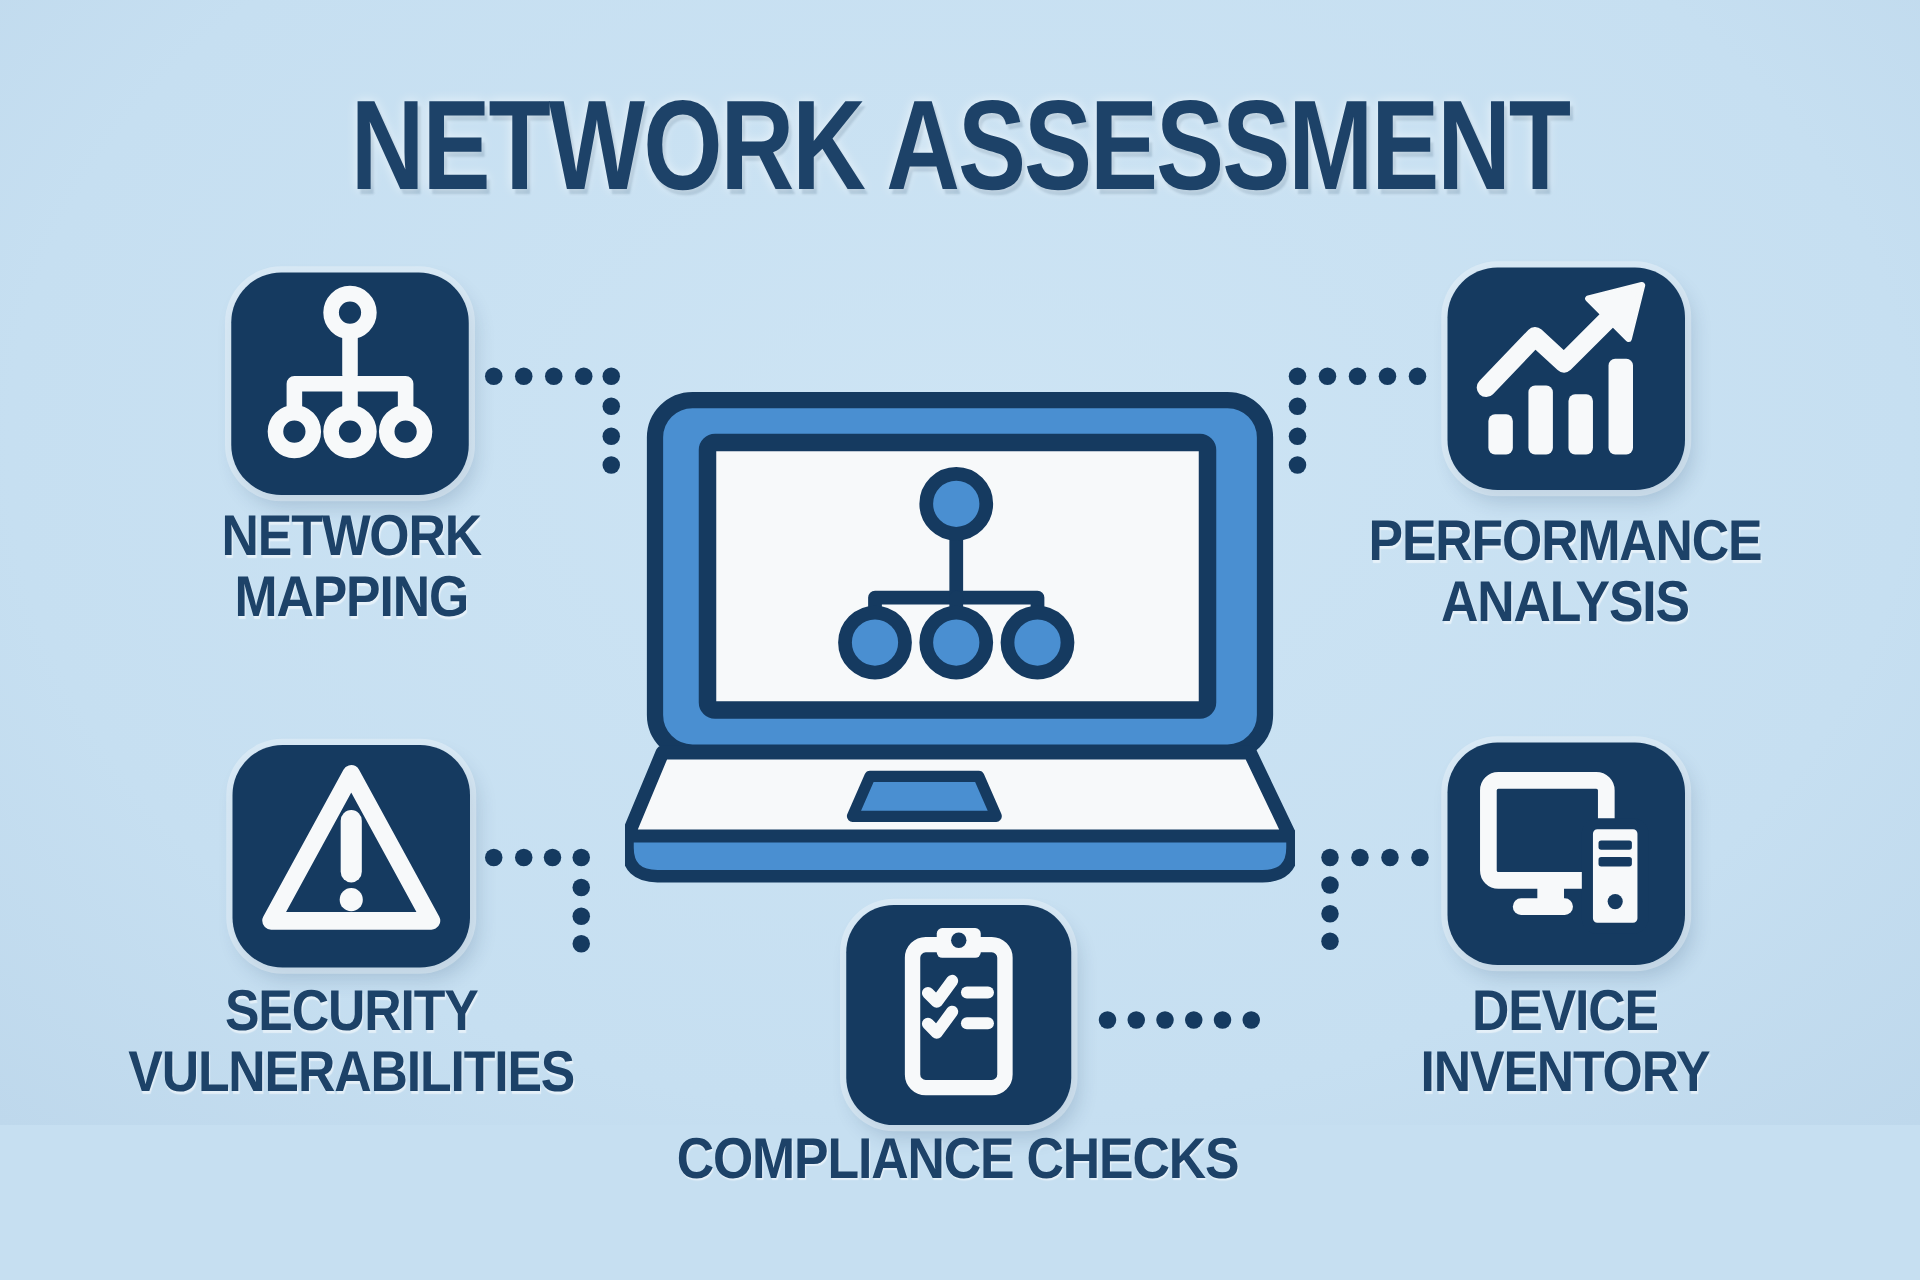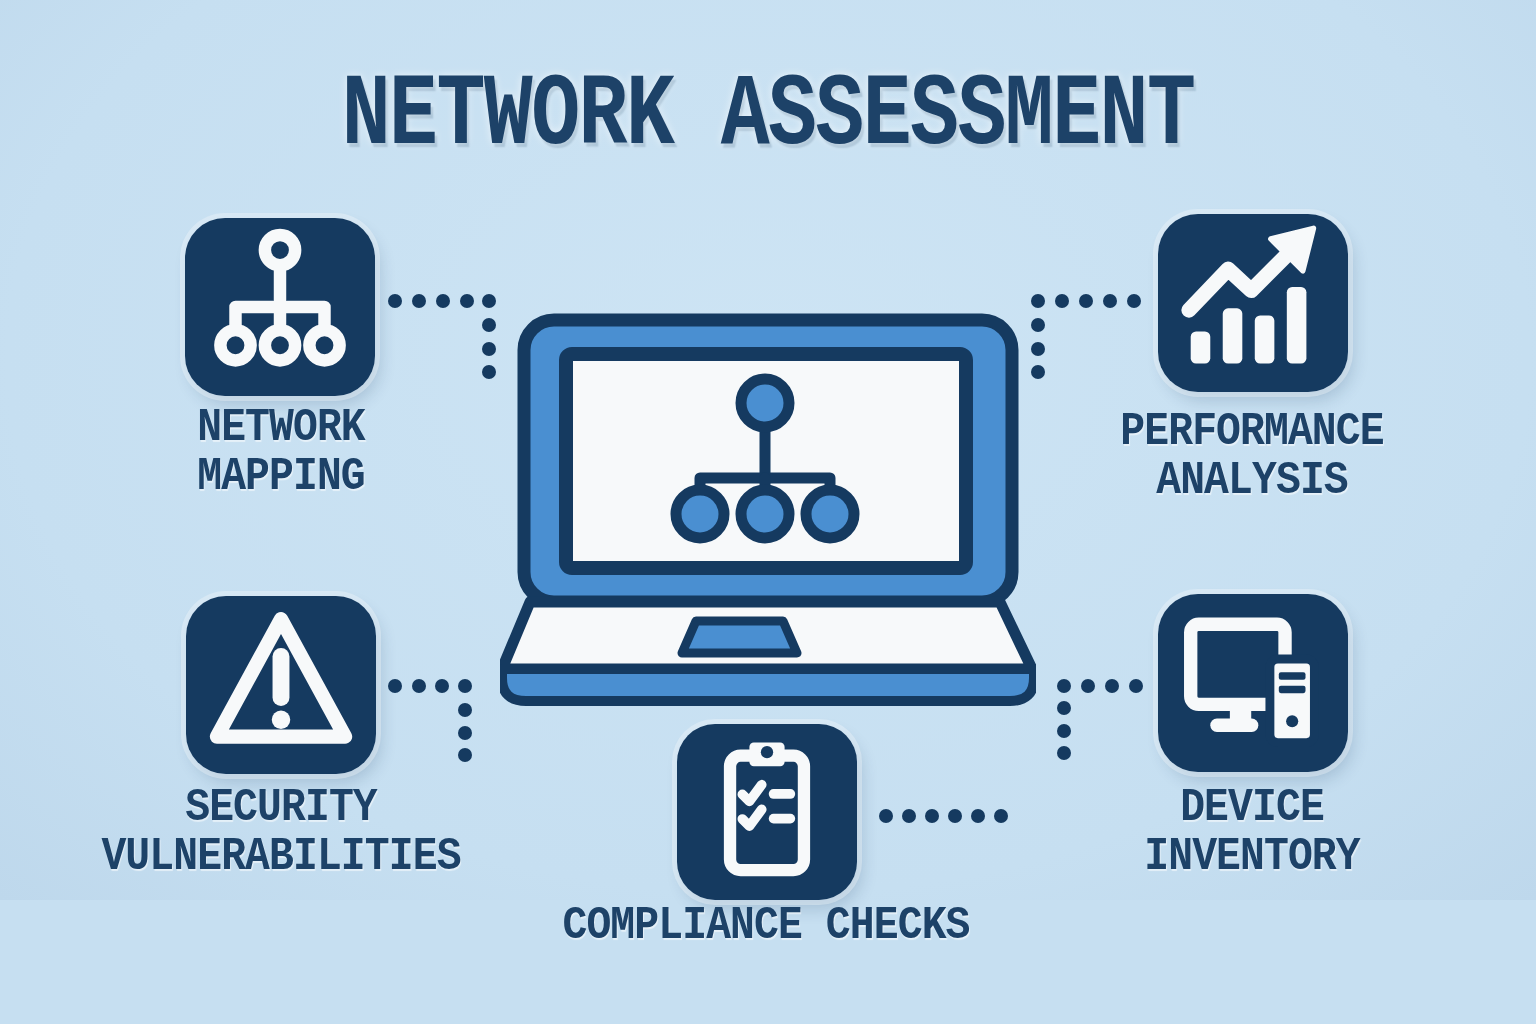--- a/index.html
+++ b/index.html
@@ -12,21 +12,20 @@
   *{margin:0;padding:0;box-sizing:border-box;}
   html,body{width:1536px;height:1024px;overflow:hidden;}
   body{
     font-family:"Liberation Sans", sans-serif;
     background:var(--background);
   }
   .canvas{
     position:relative;
     width:1536px;height:900px;
     background:radial-gradient(ellipse at 50% 40%, #cde4f4 0%, var(--background) 70%, #bed8ec 100%);
-    font-family:Liberation Mono, monospace;
   }
   .title{
     position:absolute;
     left:50%; top:58px;
     transform:translateX(-50%) scaleX(0.80);
     transform-origin:center;
     font-size:102px;
     font-weight:bold;
     letter-spacing:-2px;
     white-space:nowrap;

